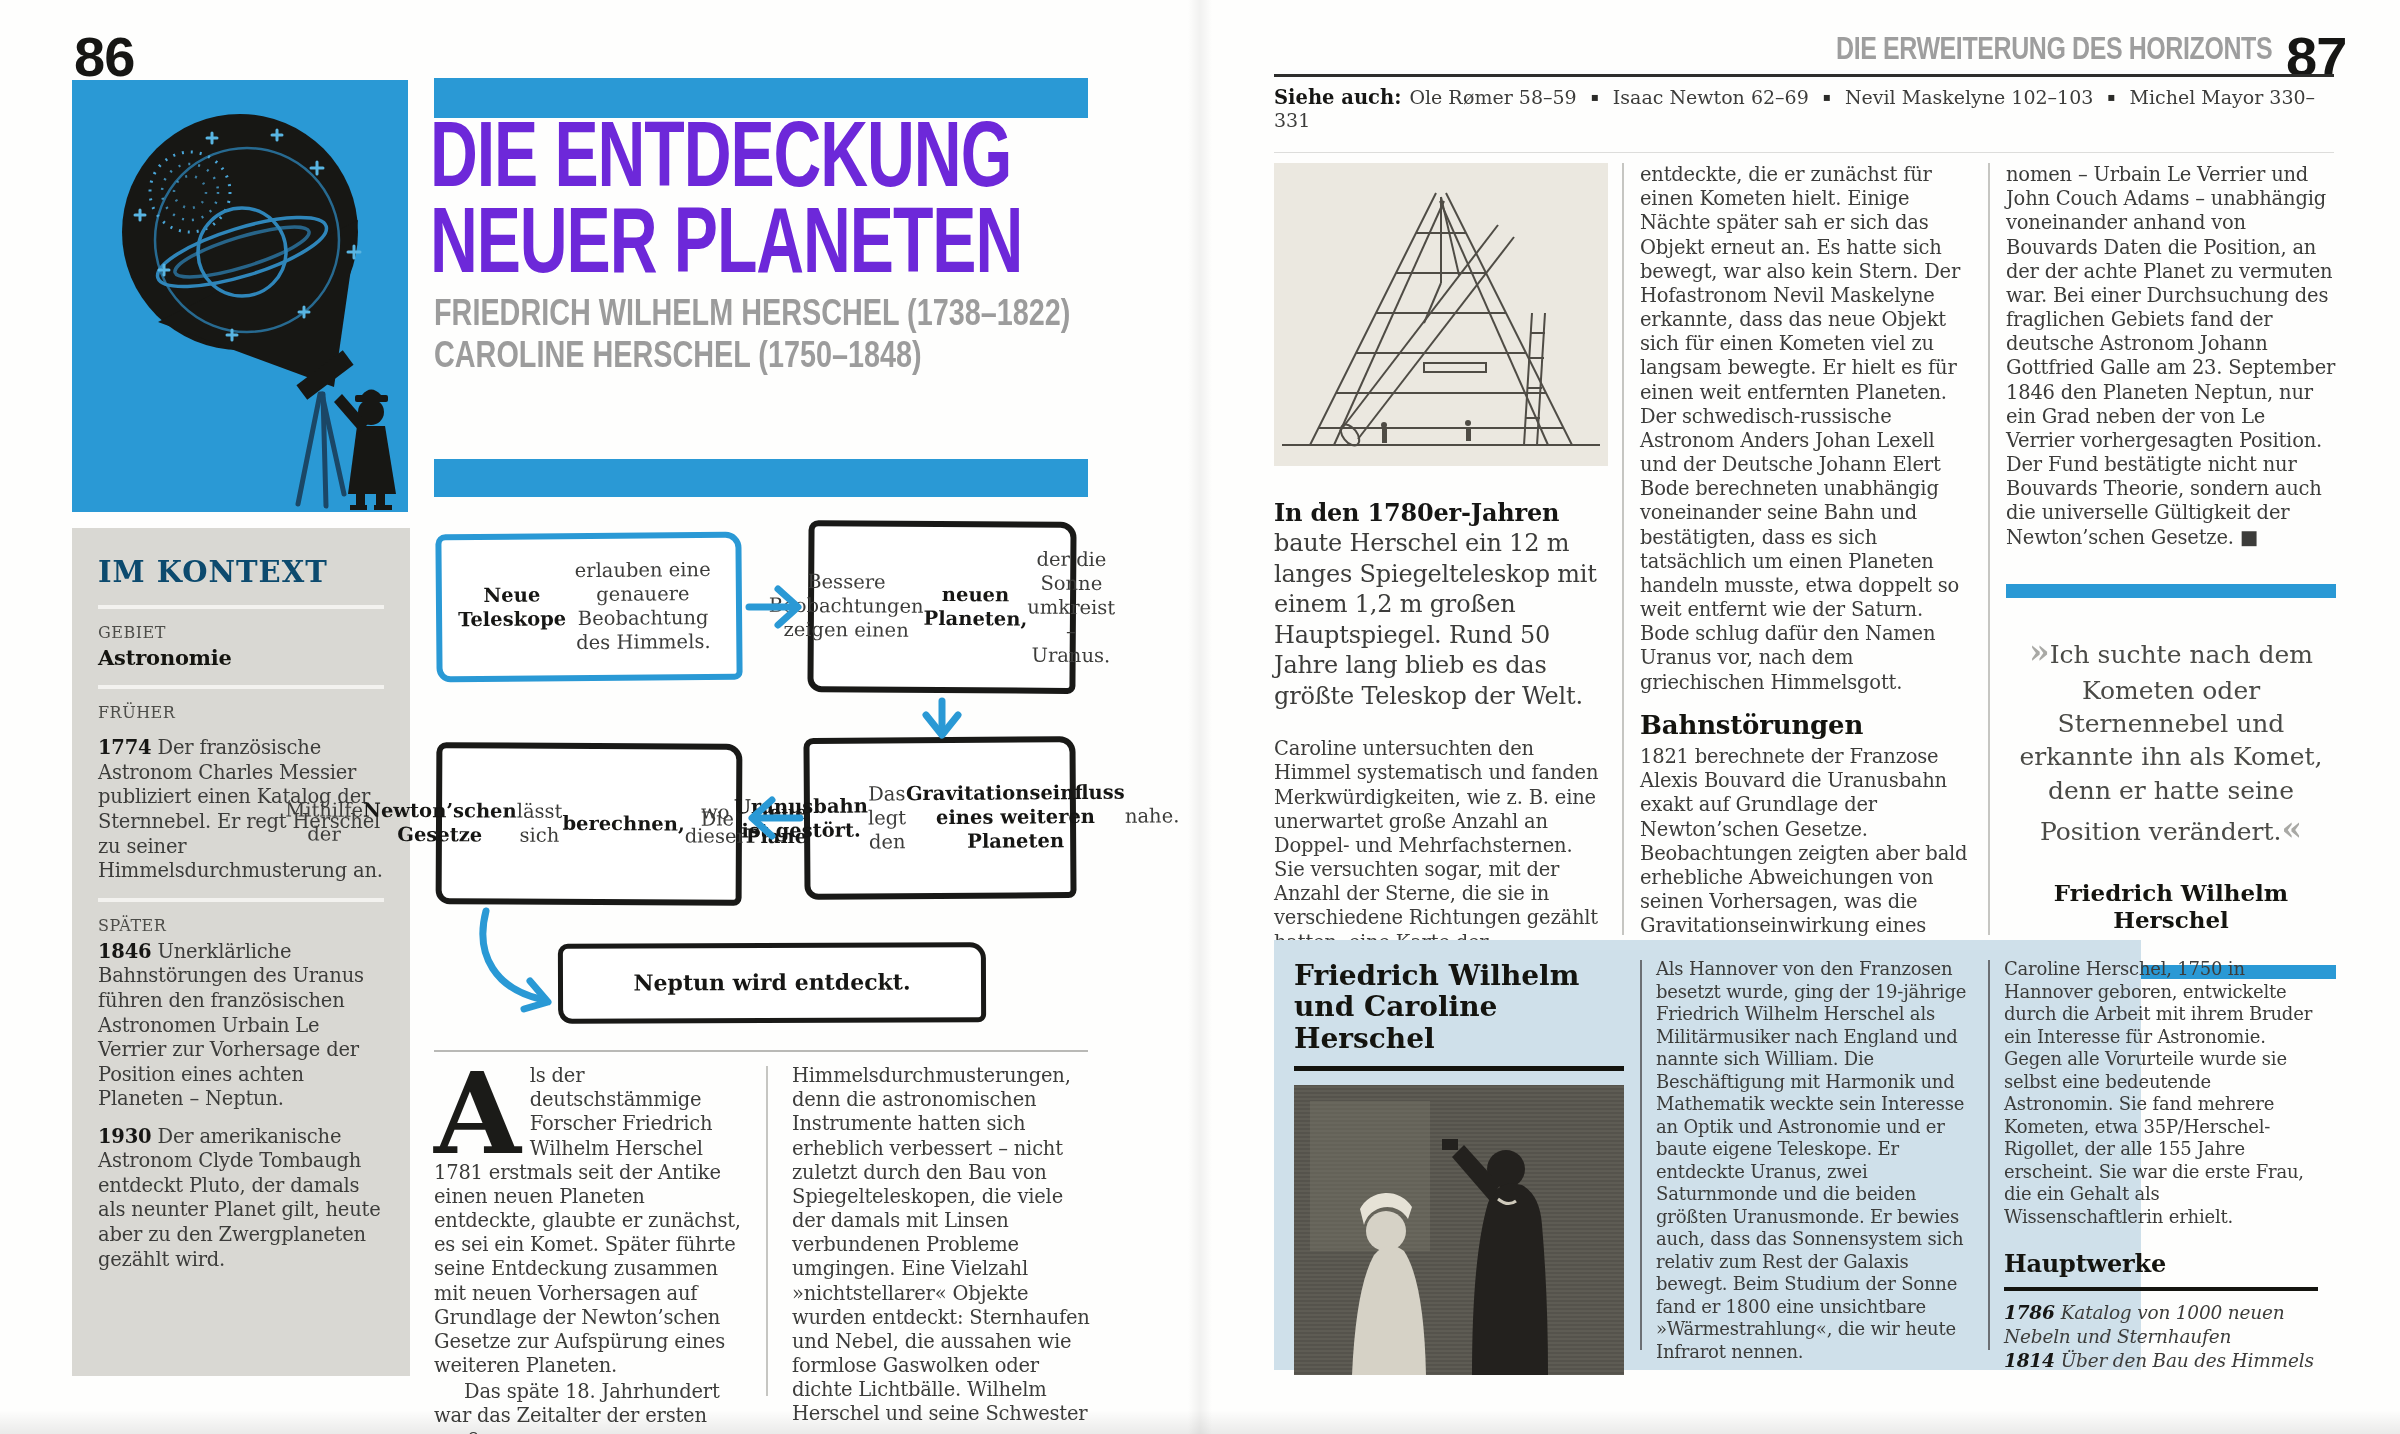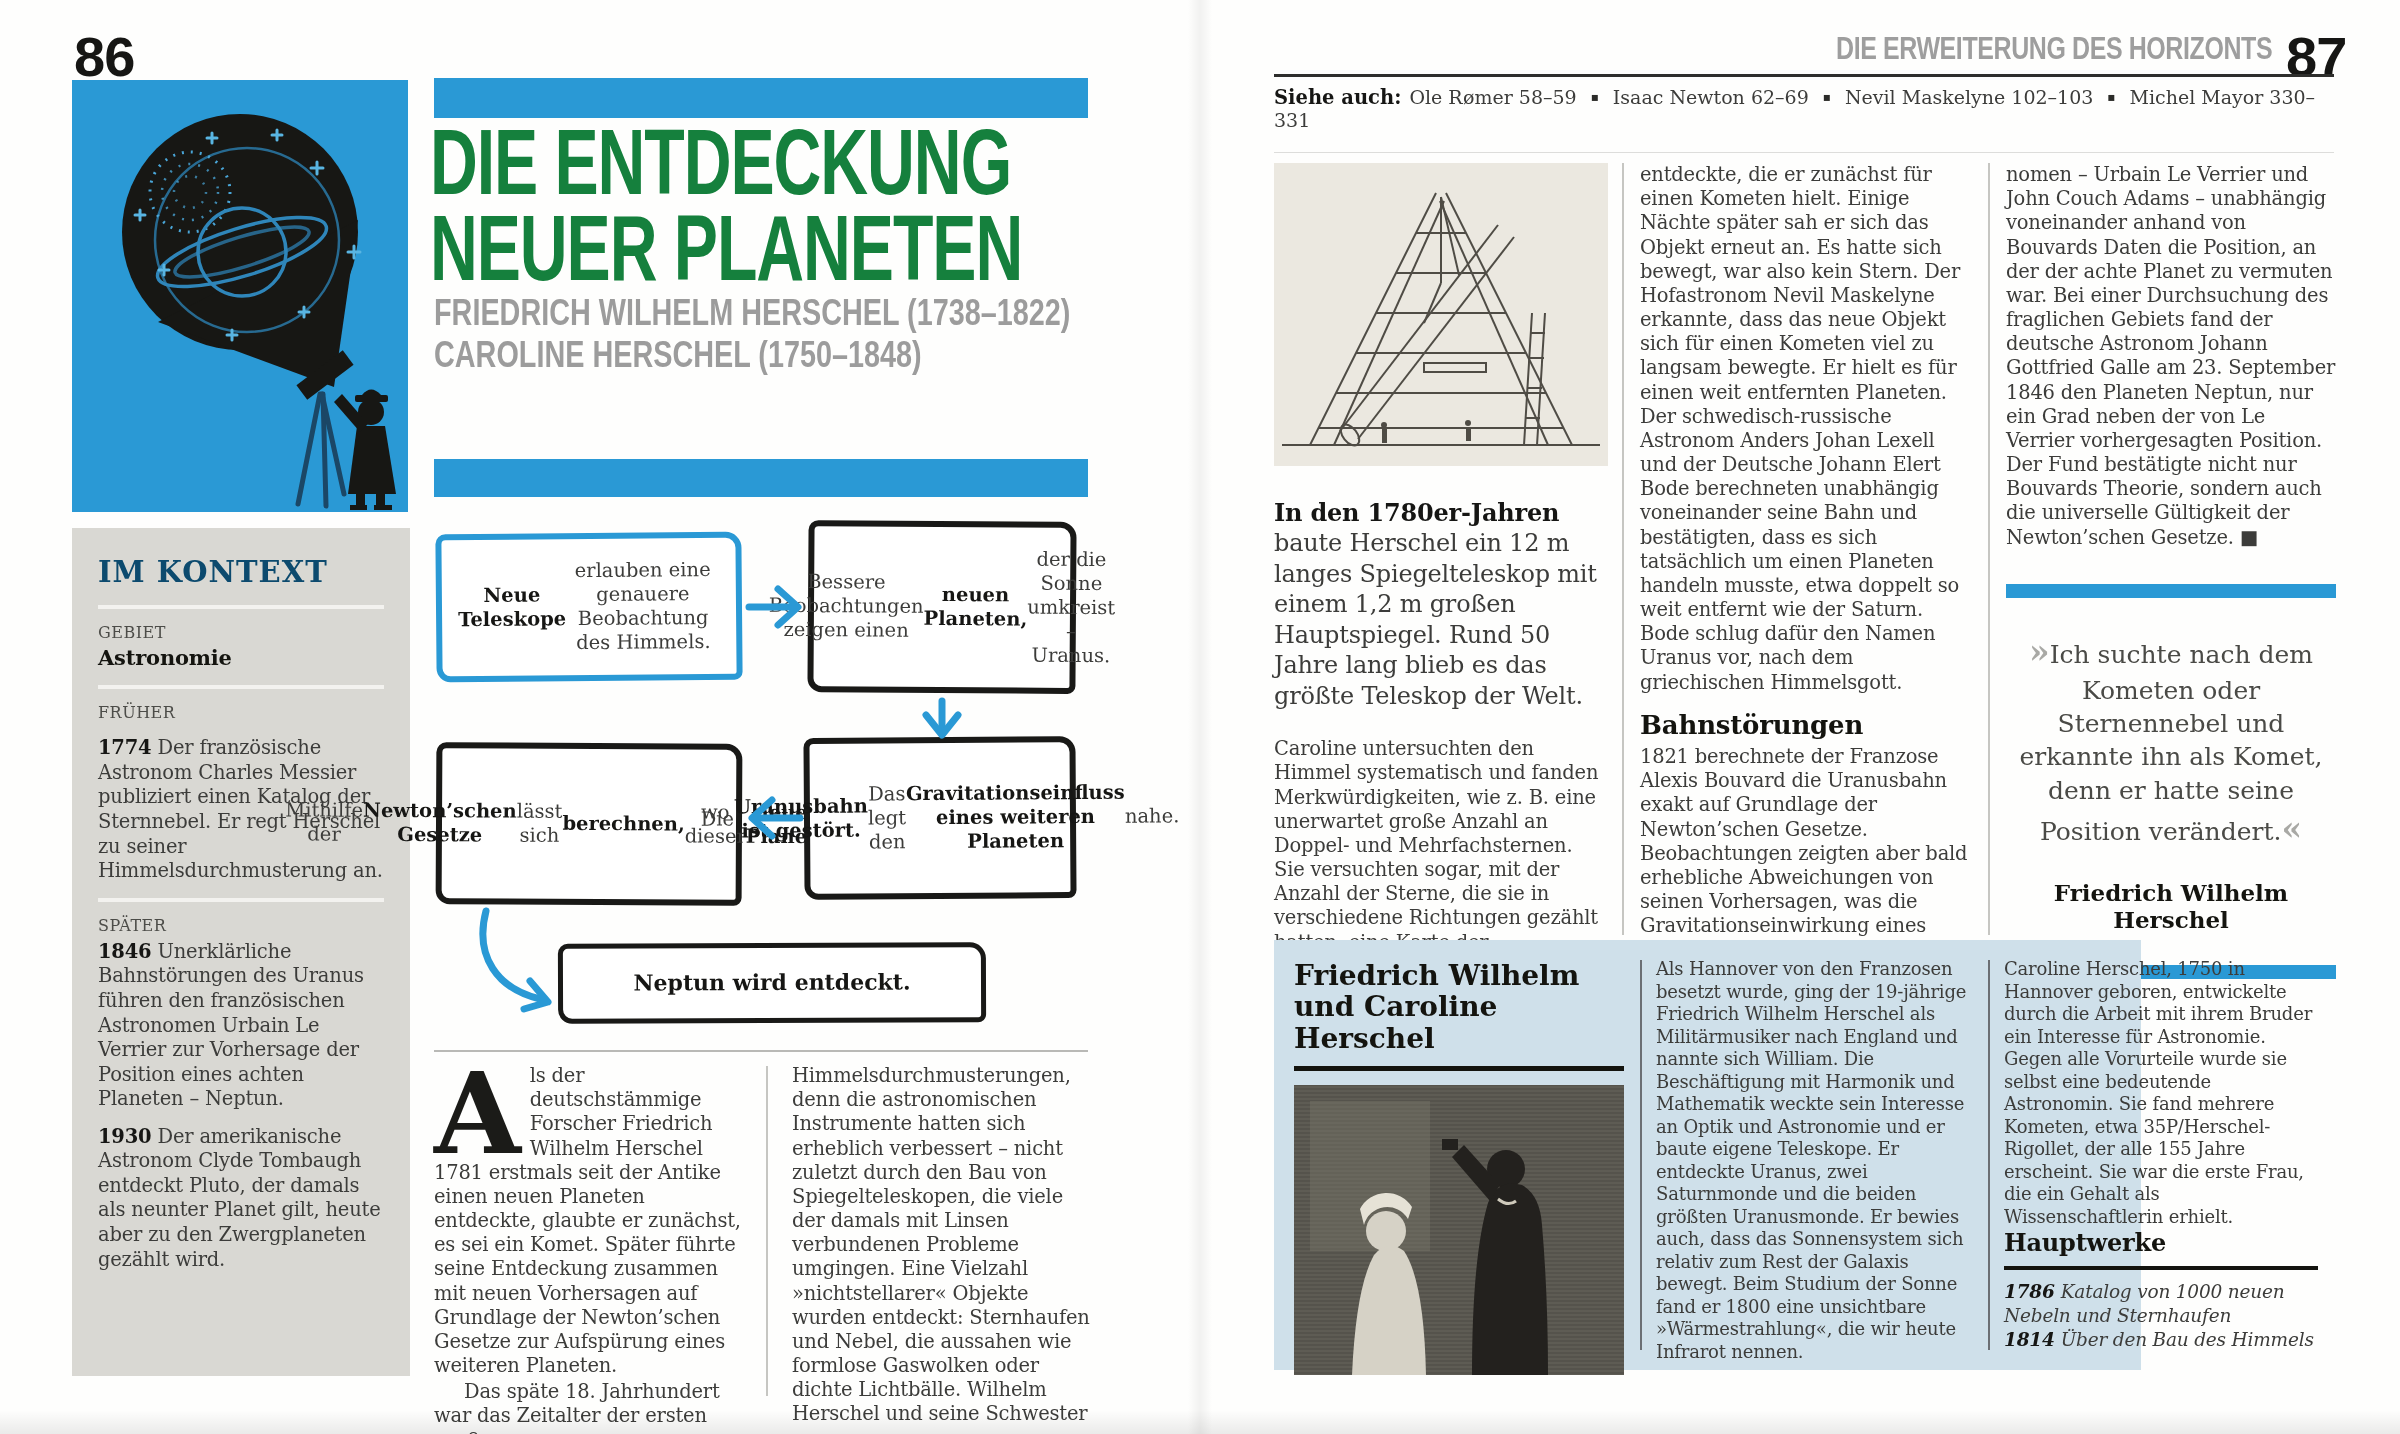--- a/index.html
+++ b/index.html
@@ -13,22 +13,22 @@
   
   .bt{font-size:19.5px;line-height:1.24;letter-spacing:-0.2px;}
   .bt p + p{margin-top:2px;}
   .indent{text-indent:30px;}
   .hrule{background:#b9b9b6;}
   .vrule{width:2px;background:#c6c6c2;}
 
   
   .cond{display:inline-block;transform:scaleX(.72);transform-origin:0 0;white-space:nowrap;}
   .pagenum{font-family:"Liberation Sans",sans-serif;font-weight:700;font-size:56px;color:#161614;letter-spacing:-1px;}
-  .title{left:430px;top:120px;font-family:"Liberation Sans",sans-serif;font-weight:700;
-         font-size:92px;line-height:.93;letter-spacing:-1.5px;color:#15803d;}
+  .title{left:430px;top:112px;font-family:"Liberation Sans",sans-serif;font-weight:700;
+         font-size:92px;line-height:.93;letter-spacing:-1.5px;color:#6d28d9;}
   .title .cond{display:block;}
   .subtitle{left:434px;top:292px;font-family:"Liberation Sans",sans-serif;font-weight:700;
             font-size:36px;line-height:1.16;color:#9c9c9c;}
   .subtitle .cond{display:block;transform:scaleX(.8);}
   .bar{background:#2a99d5;}
 
   
   .context{left:72px;top:528px;width:338px;height:848px;background:#d9d8d3;box-sizing:border-box;
            padding:26px 26px;font-size:19.5px;line-height:1.26;letter-spacing:-0.2px;}
   .context h2{margin:0;font-size:29px;letter-spacing:1px;color:#0c4a6e;}
@@ -73,21 +73,21 @@
   .qtext{font-size:25px;line-height:1.33;color:#4a4a46;text-align:center;margin:32px 2px 0;}
   .qmark{color:#a9a9a5;font-weight:700;font-size:33px;}
   .qattr{text-align:center;font-size:23px;font-weight:700;color:#14140f;margin:28px 0 32px;}
 
   
   .bio{left:1274px;top:940px;width:867px;height:430px;background:#cfe0ea;}
   .bio .vrule{background:#6b6f74;}
   .biot{font-size:18px;line-height:1.25;letter-spacing:-0.2px;}
   .bio-title{font-size:28px;line-height:1.12;font-weight:700;color:#14140f;margin:0;}
   .bio-rule{height:5px;background:#14140f;margin:12px 0 0;}
-  .works-h{font-size:24px;font-weight:700;color:#14140f;margin-top:0;}
+  .works-h{font-size:24px;font-weight:700;color:#14140f;margin-top:21px;}
   .works-rule{height:4px;background:#14140f;margin:8px 0 10px;}
   .work{font-size:18.5px;font-style:italic;line-height:1.3;color:#3c3c3a;}
   .work b{font-style:italic;margin-right:6px;}
 
   
   .gutter{left:1188px;top:0;width:24px;height:100%;
           background:linear-gradient(to right,rgba(0,0,0,0),rgba(0,0,0,.05) 50%,rgba(0,0,0,0));}
   .bottom-edge{left:0;bottom:0;width:100%;height:24px;
           background:linear-gradient(to bottom,rgba(0,0,0,0),rgba(0,0,0,.08));}
 </style>

